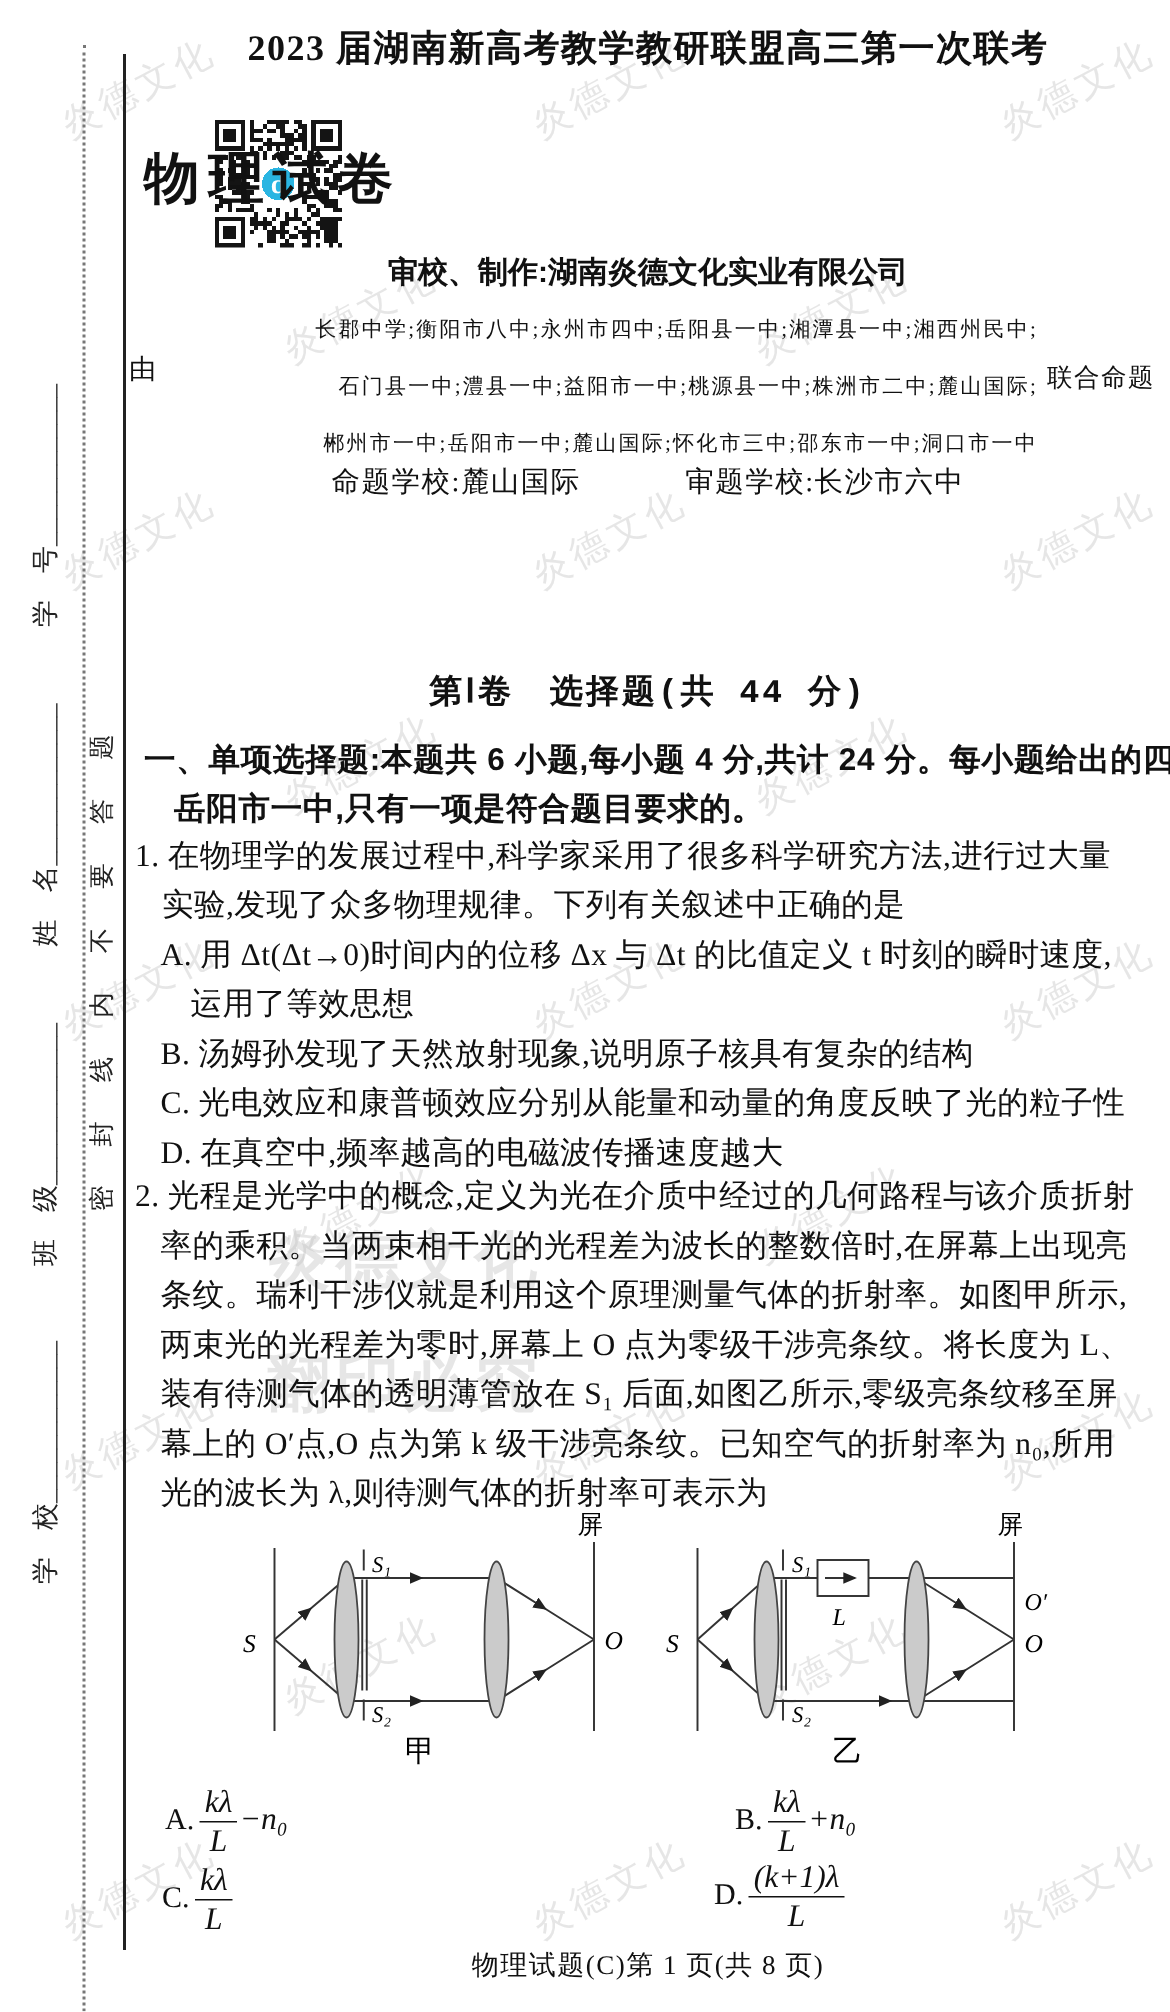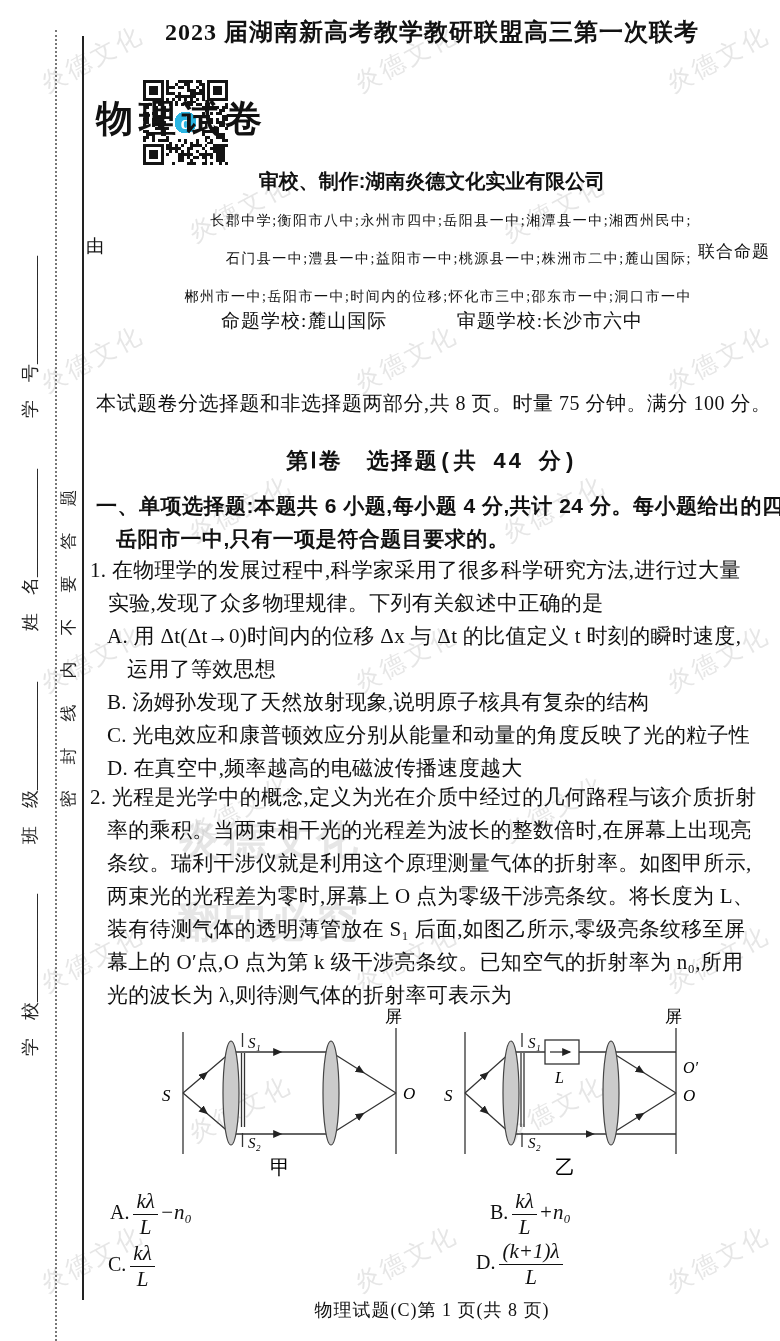--- a/index.html
+++ b/index.html
@@ -381,31 +381,30 @@
     </g>
   </svg>
 
   <div class="abs subject-title">物理试卷</div>
   <div class="abs producer">审校、制作:湖南炎德文化实业有限公司</div>
 
   <div class="abs you">由</div>
   <div class="abs school-block">
     <div>长郡中学;衡阳市八中;永州市四中;岳阳县一中;湘潭县一中;湘西州民中;</div>
     <div>石门县一中;澧县一中;益阳市一中;桃源县一中;株洲市二中;麓山国际;</div>
-    <div>郴州市一中;岳阳市一中;时间内的位移;怀化市三中;邵东市一中;洞口市一中</div>
+    <div>郴州市一中;岳阳市一中;麓山国际;怀化市三中;邵东市一中;洞口市一中</div>
   </div>
   <div class="abs joint">联合命题</div>
   <div class="abs setters">
     <span>命题学校:麓山国际</span>
     <span style="display:inline-block;width:58px;"></span>
     <span>审题学校:长沙市六中</span>
   </div>
 
 
-  <div class="abs intro">本试题卷分选择题和非选择题两部分,共 8 页。时量 75 分钟。满分 100 分。</div>
   <div class="abs sec-title">第Ⅰ卷　选择题(共 44 分)</div>
   <div class="abs rubric" style="left:96px;top:492px;">一、单项选择题:本题共 6 小题,每小题 4 分,共计 24 分。每小题给出的四</div>
   <div class="abs rubric" style="left:116px;top:525px;">岳阳市一中,只有一项是符合题目要求的。</div>
 
   <div id="q1-lines" class="qblock">
       <div class="qline" style="left: 90px; top: 558px;">1. 在物理学的发展过程中,科学家采用了很多科学研究方法,进行过大量</div>
       <div class="qline" style="left: 108px; top: 591px;">实验,发现了众多物理规律。下列有关叙述中正确的是</div>
       <div class="qline" style="left: 107px; top: 624px;">A. 用 Δt(Δt→0)时间内的位移 Δx 与 Δt 的比值定义 t 时刻的瞬时速度,</div>
       <div class="qline" style="left: 127px; top: 657px;">运用了等效思想</div>
       <div class="qline" style="left: 107px; top: 690px;">B. 汤姆孙发现了天然放射现象,说明原子核具有复杂的结构</div>

